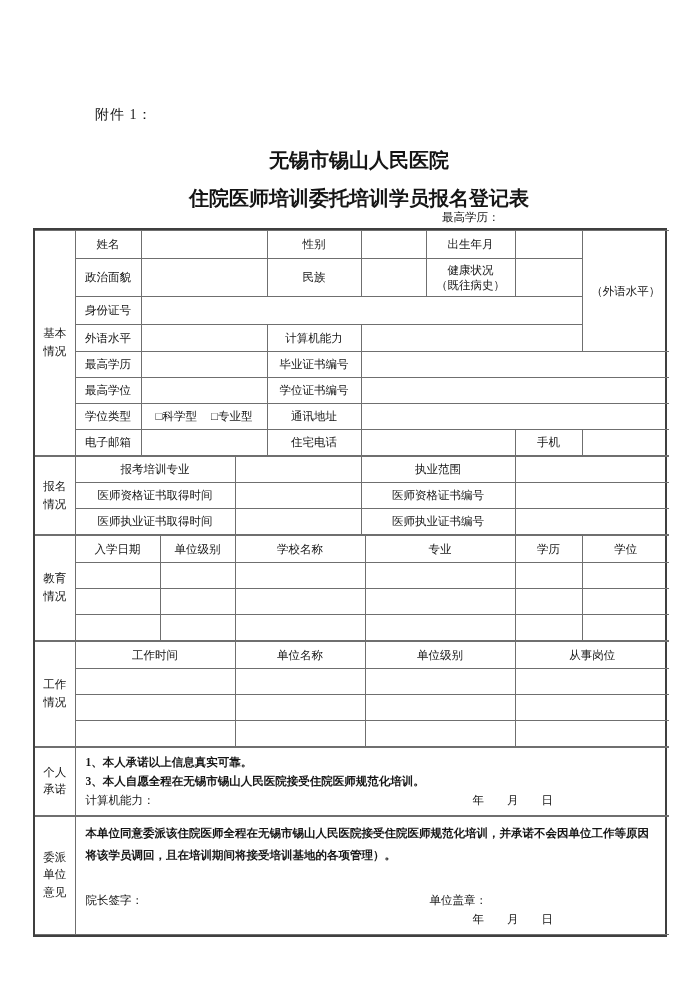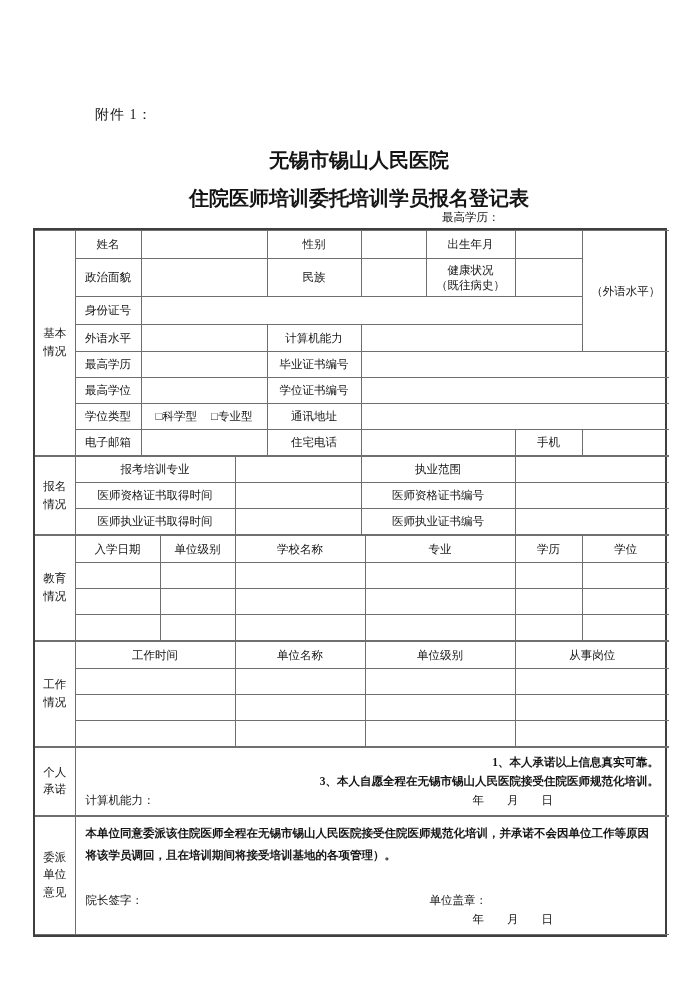--- a/index.html
+++ b/index.html
@@ -39,21 +39,21 @@
   
   table.sec tr td:first-child { border-left:none; }
   table.sec tr td:last-child  { border-right:none; }
   table.sec tr:first-child td { border-top-width:1px; }
   .sec-label-cell { font-weight:bold; }
   .sec-label-cell .stack { width:2.2em; margin:8px auto; line-height:1.55; font-weight:normal; }
   .free-cell {
     text-align:left !important; padding:5px 10px !important;
     line-height:1.65;
   }
-  .bold-line { font-weight:bold;text-align:right; }
+  .bold-line { font-weight:bold; }
   .sign-row { position:relative; }
   .abs-387 { position:absolute; left:387px; top:0; }
   .abs-344 { position:absolute; left:344px; top:0; }
   .date-row { padding-left:387px; }
   .dispatch-par { font-weight:bold; line-height:1.95; }
   .dispatch-sign { margin-top:24px; }
   .chk { letter-spacing:0; }
   .chk-gap { display:inline-block; width:14px; }
 </style>
 </head>

